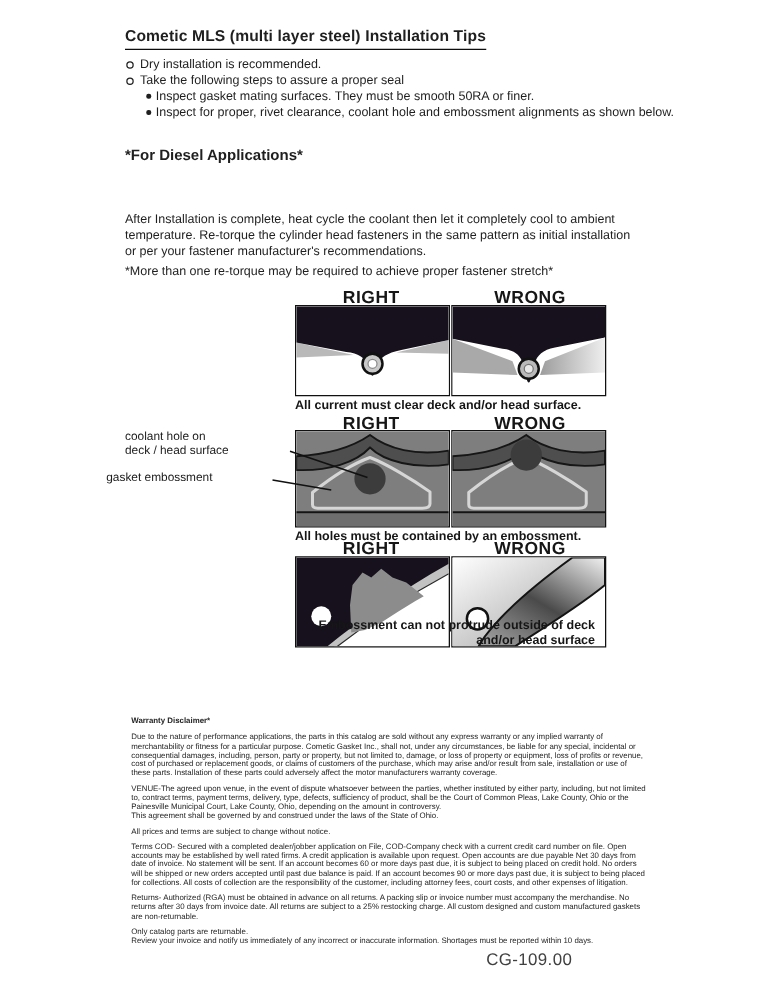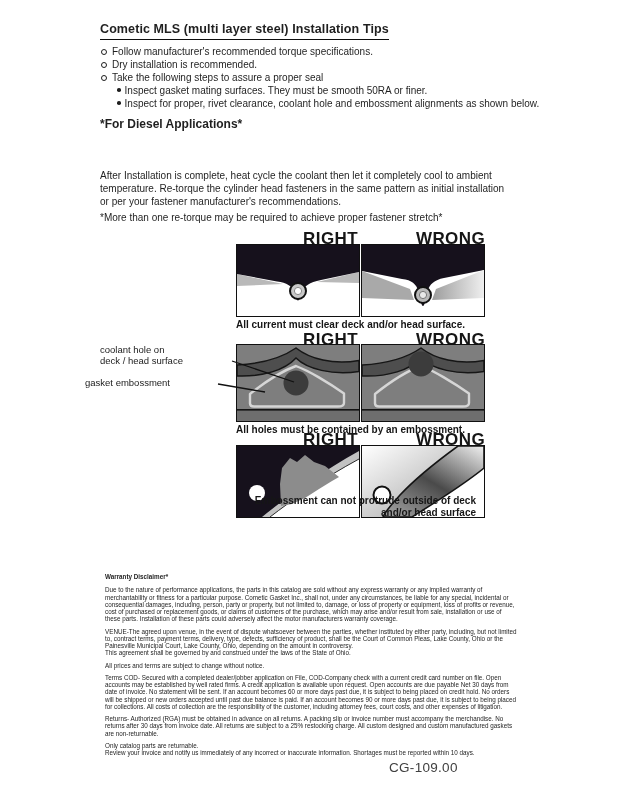--- a/index.html
+++ b/index.html
@@ -18,21 +18,21 @@
   .sub{margin-left:16px;}
   .fdot{display:inline-block;width:3.6px;height:3.6px;background:#1f1f1f;border-radius:50%;margin:4.4px 4px 0 0;flex:0 0 auto;}
   
   #diesel-h{left:100px;top:117px;font-size:12px;font-weight:bold;}
   .body-p{left:100px;width:470px;font-size:10px;line-height:13px;}
   #p1{top:136px;}
   #p2{top:169px;}
   #note{top:211px;}
   
   .hdr-row{display:flex;width:249px;justify-content:space-between;}
-  .hdr{width:122px;text-align:right;font-size:17px;font-weight:600;letter-spacing:.4px;color:#161616;}
+  .hdr{width:122px;text-align:center;font-size:14px;font-weight:600;letter-spacing:.4px;color:#161616;}
   .panel-row{display:flex;width:249px;justify-content:space-between;}
   .panel{width:122px;border:1.6px solid #101010;background:#fff;}
   .panel svg{display:block;}
   .cap{font-size:10px;font-weight:bold;color:#161616;line-height:12px;}
   #d1-hdrs{left:236px;top:229px;} #d1-panels{left:236px;top:244px;} #d1-cap{left:236px;top:319px;}
   #d2-hdrs{left:236px;top:330px;} #d2-panels{left:236px;top:344px;} #d2-cap{left:236px;top:424px;width:249px;text-align:left;}
   #d3-hdrs{left:236px;top:430px;} #d3-panels{left:236px;top:445px;} #d3-cap{left:236px;top:495px;width:240px;text-align:right;}
   
   .sidelabel{font-size:9.5px;line-height:11px;width:130px;color:#1b1b1b;}
   #lab-coolant{left:100px;top:344px;}
@@ -46,24 +46,20 @@
   #code{left:389px;top:760px;font-size:13.5px;color:#404040;letter-spacing:.3px;}
 </style>
 </head>
 <body>
 
 <div id="page">
 
   <div id="title" class="abs">Cometic MLS (multi layer steel) Installation Tips</div>
 
   <div id="tips" class="abs">
-    <div class="brow">
-      <span class="odot"></span>
-      <span>Follow manufacturer's recommended torque specifications.</span>
-    </div>
     <div class="brow">
       <span class="odot"></span>
       <span>Dry installation is recommended.</span>
     </div>
     <div class="brow">
       <span class="odot"></span>
       <span>Take the following steps to assure a proper seal</span>
     </div>
     <div class="brow sub">
       <span class="fdot"></span>

